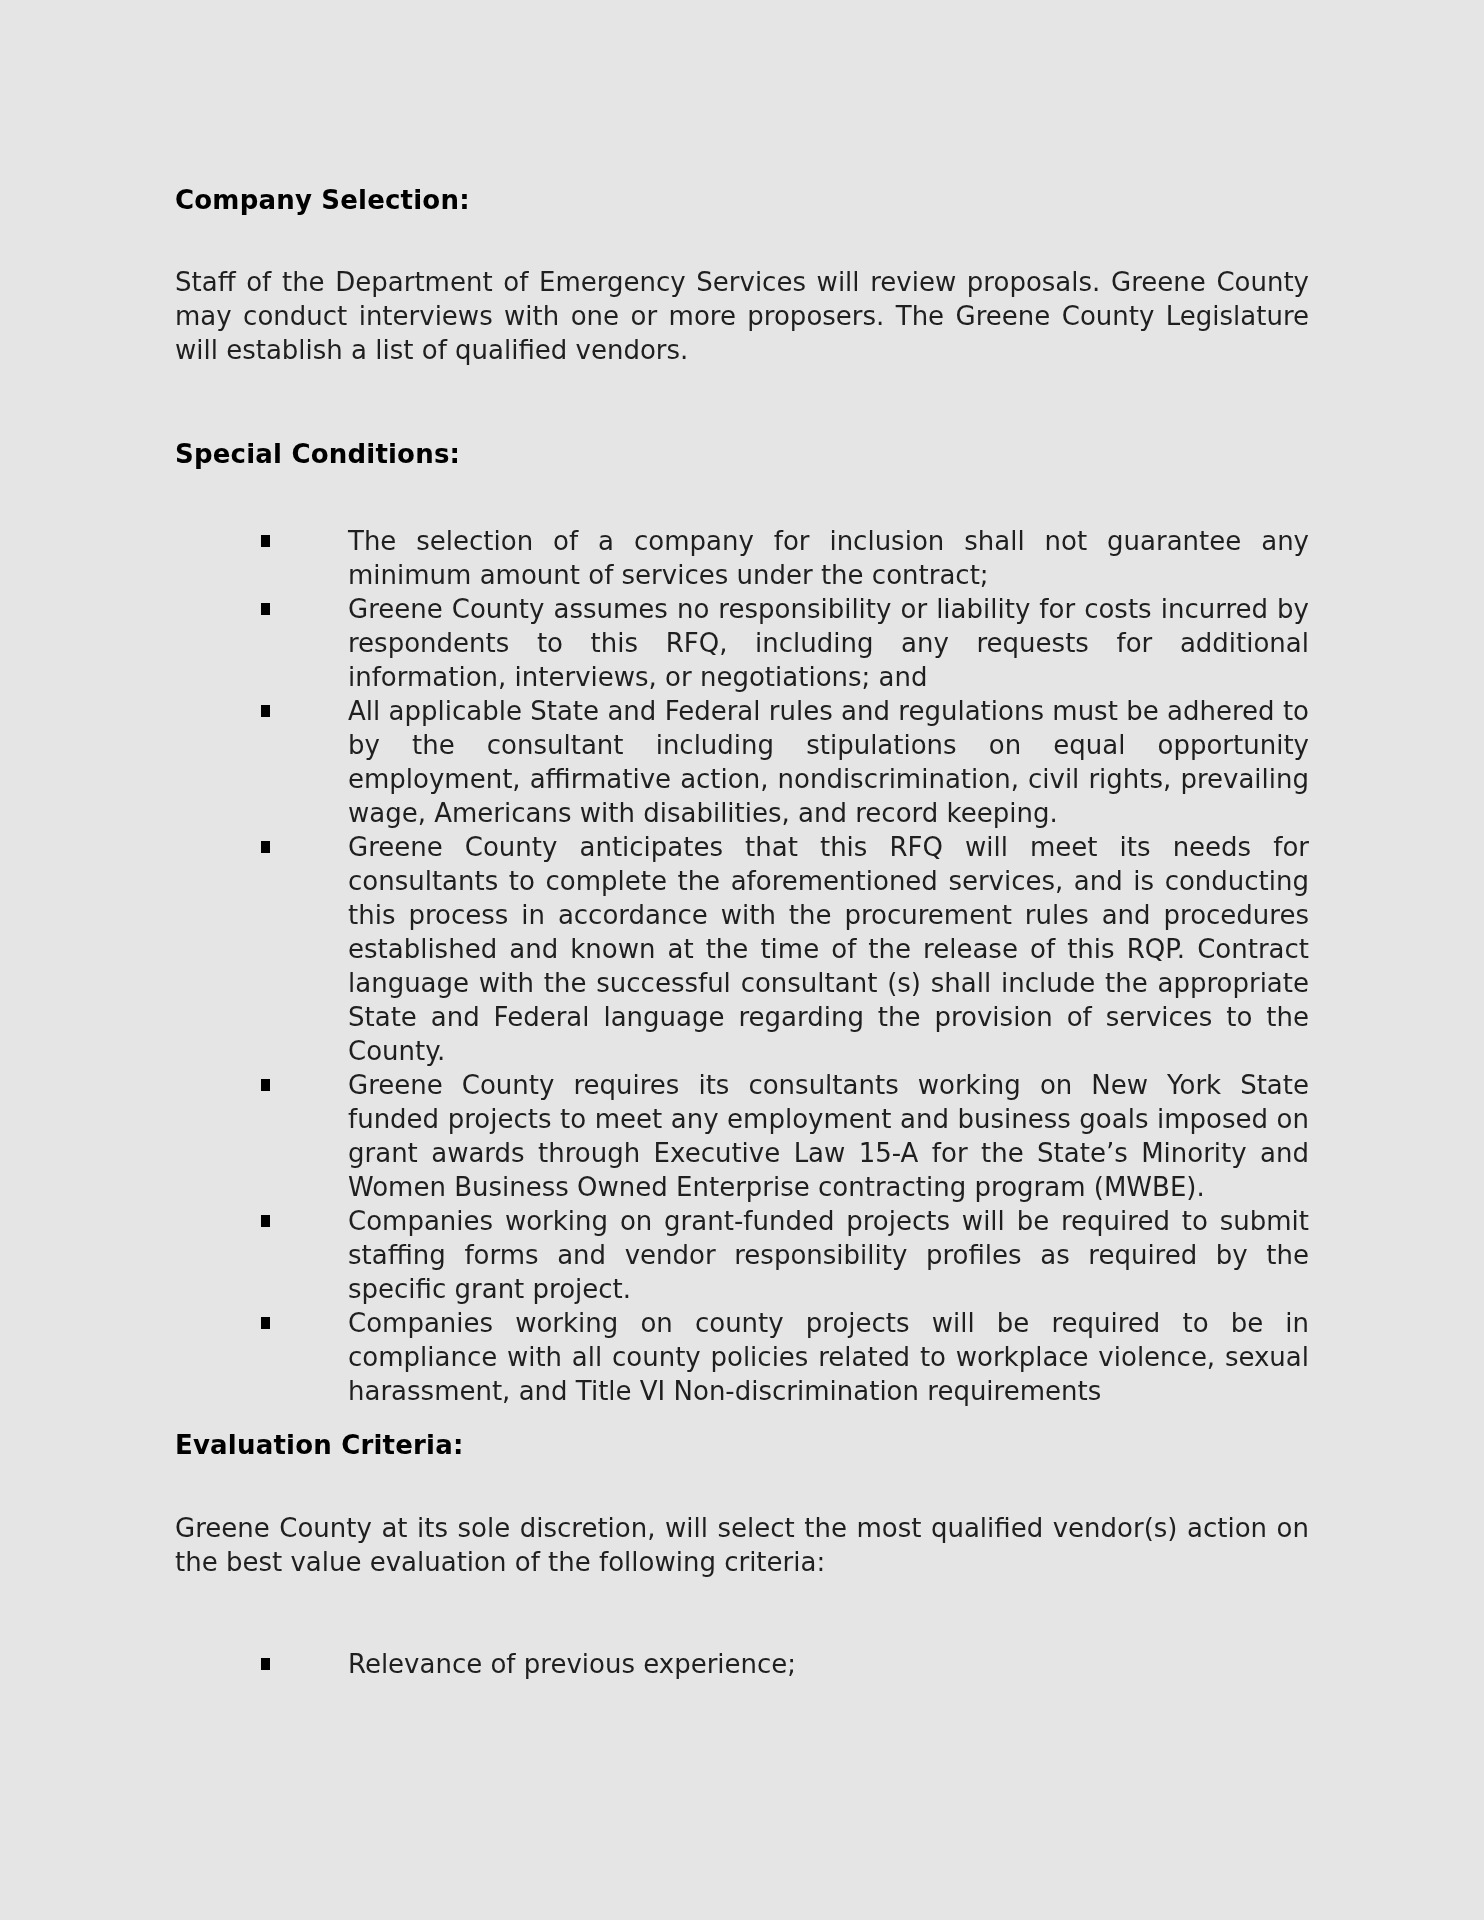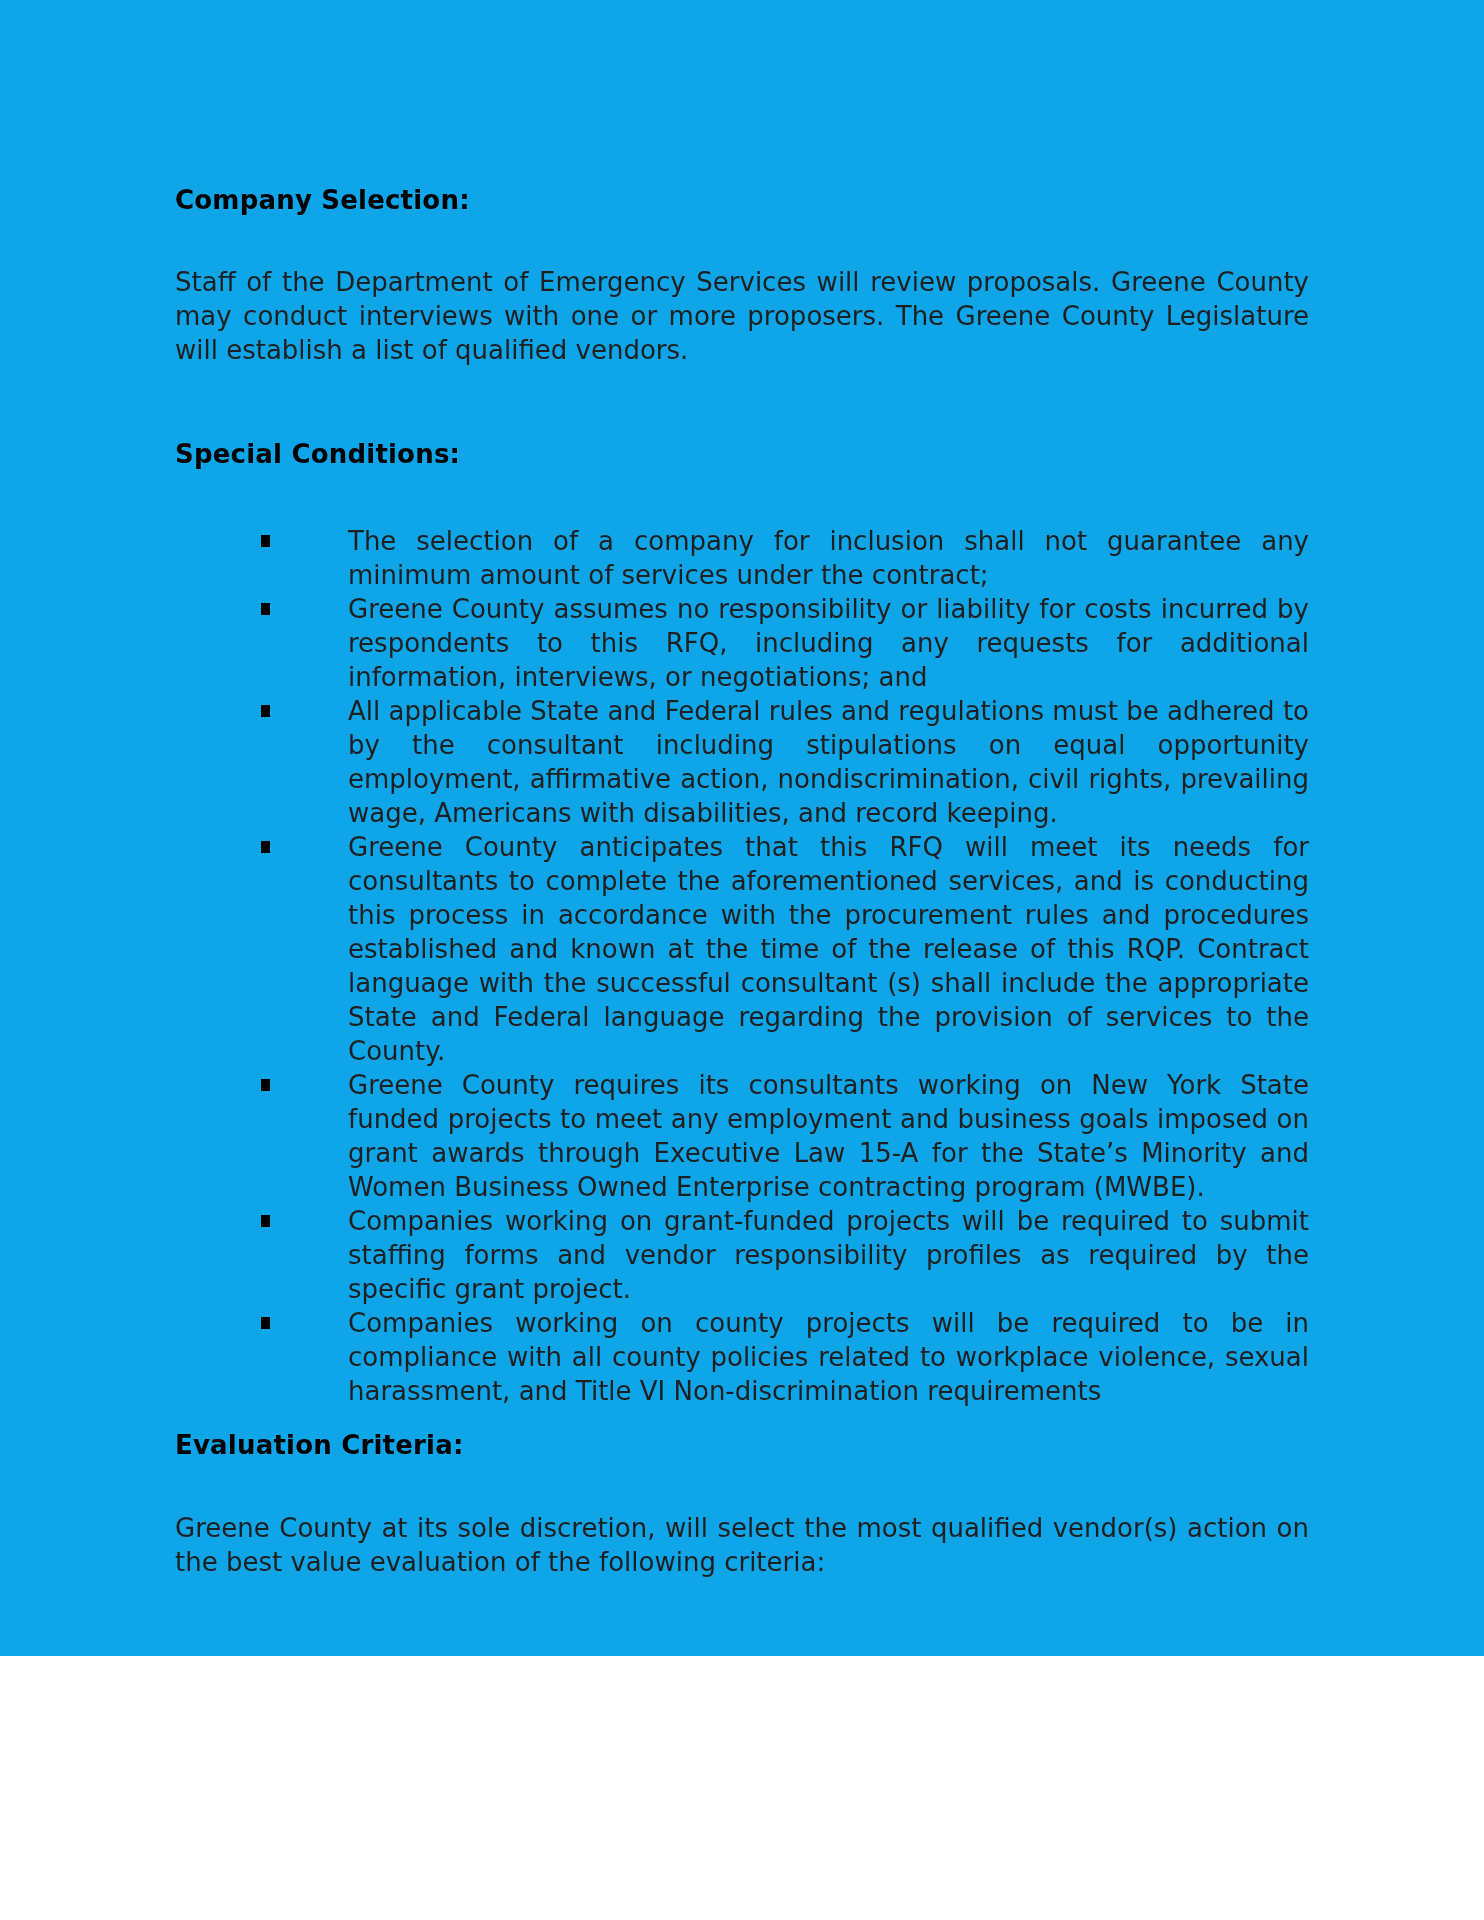--- a/index.html
+++ b/index.html
@@ -3,24 +3,24 @@
 <meta charset="utf-8">
 <style>
   html, body {
     margin: 0;
     padding: 0;
     background: #ffffff;
   }
   .page {
     position: relative;
     width: 1484px;
-    height: 1656px;
+    height: 1920px;
     box-sizing: border-box;
     padding: 183px 175px 0 175px;
-    background: #0ea5e9;
+    background: #e5e5e5;
     font-family: "DejaVu Sans", sans-serif;
     font-size: 26px;
     line-height: 34px;
     color: #1f1f1f;
     overflow: hidden;
   }
   h2.doc-heading {
     margin: 0;
     font-size: 26px;
     line-height: 34px;
@@ -102,16 +102,17 @@
     </li>
   </ul>
 
   <h2 class="doc-heading" id="heading-eval">Evaluation Criteria:</h2>
 
   <p class="doc-para" id="para-eval">Greene County at its sole discretion, will select the most qualified vendor(s) action on the best value evaluation of the following criteria:</p>
 
   <ul class="doc-list" id="list-eval">
     <li>
       <span class="bullet-marker"></span>
+      <span>Relevance of previous experience;</span>
     </li>
   </ul>
 
 </div>
 
 </body></html>

